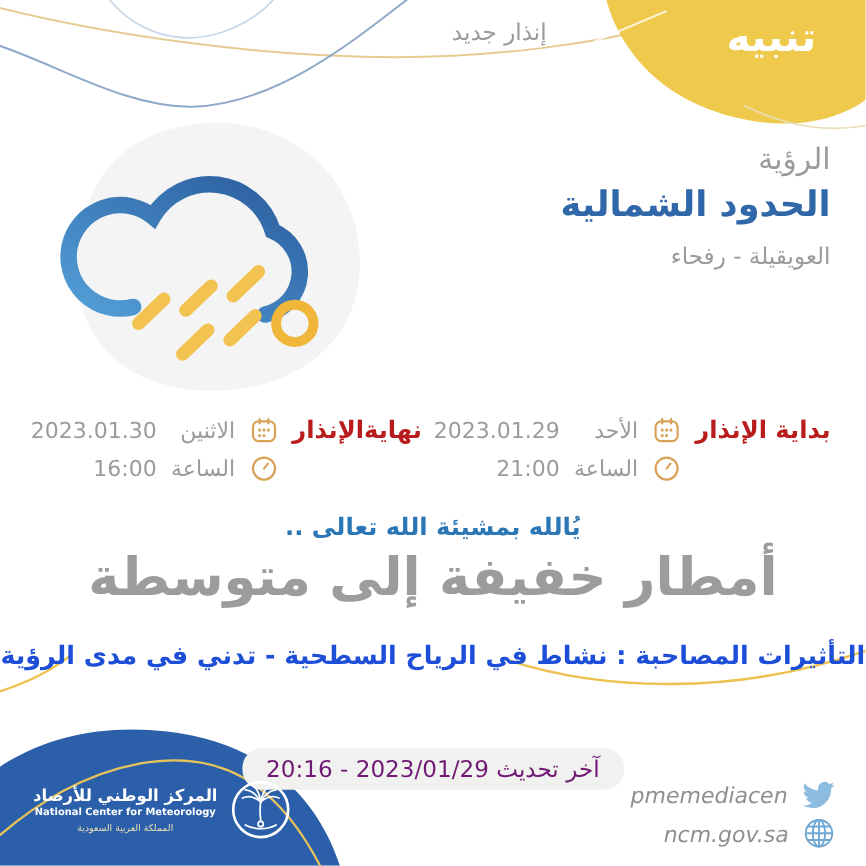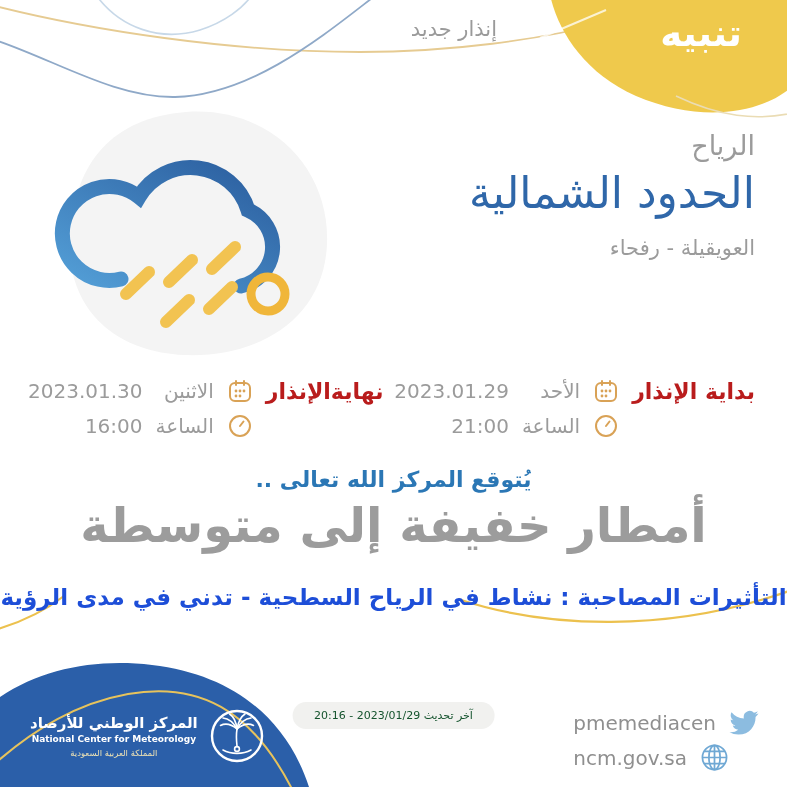--- a/index.html
+++ b/index.html
@@ -18,21 +18,21 @@
   .new-warning{
     position:absolute;top:17px;right:290px;font-size:21px;color:#9a9a9a;direction:rtl;z-index:2;
   }
 
   
   .weather-wrap{position:absolute;top:104px;left:36px;z-index:2;}
 
   
   .region{position:absolute;top:130px;right:32px;text-align:right;direction:rtl;z-index:2;}
   .region-kicker{font-size:27px;color:#9b9b9b;line-height:1.15;}
-  .region-name{font-size:44px;font-weight:normal;color:#2f67a9;line-height:1.25;margin-top:4px;}
+  .region-name{font-size:32px;font-weight:bold;color:#2f67a9;line-height:1.25;margin-top:4px;}
   .region-areas{font-size:21px;color:#9b9b9b;margin-top:16px;}
 
   
   .time-group{
     display:grid;grid-template-columns:auto auto auto auto;
     column-gap:13px;row-gap:9px;align-items:center;direction:rtl;justify-items:start;z-index:2;
   }
   .time-start{position:absolute;top:378px;right:32px;}
   .time-end{position:absolute;top:378px;left:28px;}
   .time-label{font-size:22px;font-weight:bold;color:#b91c1c;}
@@ -43,36 +43,36 @@
   
   .intro{position:absolute;top:467px;left:0;width:100%;text-align:center;
     font-size:22px;font-weight:600;color:#2b77b5;direction:rtl;z-index:2;}
   .phenomenon{position:absolute;top:497px;left:0;width:100%;text-align:center;
     font-size:48px;font-weight:bold;color:#9c9c9c;direction:rtl;z-index:2;}
   .effects{position:absolute;top:584px;left:0;width:100%;text-align:center;
     font-size:23px;font-weight:bold;color:#1d4ed8;direction:rtl;z-index:2;}
 
   
   .pill{
-    position:absolute;top:702px;left:50%;transform:translateX(-50%);
+    position:absolute;top:680px;left:50%;transform:translateX(-50%);
     background:#f1f1ef;border-radius:18px;padding:7px 22px;
-    font-size:11px;color:#14532d;direction:rtl;white-space:nowrap;z-index:2;
+    font-size:21px;color:#701a75;direction:rtl;white-space:nowrap;z-index:2;
   }
 
   
   .logo{position:absolute;top:708px;left:30px;display:flex;direction:rtl;
     align-items:center;gap:11px;z-index:3;}
   .logo-text{text-align:center;color:#ffffff;direction:rtl;}
   .logo-ar{font-size:15px;font-weight:bold;line-height:1.2;}
   .logo-en{font-size:9px;font-weight:bold;margin-top:2px;}
   .logo-country{font-size:8.5px;color:#ece1b4;margin-top:4px;}
 
   
   .social{position:absolute;top:710px;right:28px;display:flex;flex-direction:column;gap:7px;z-index:2;}
-  .social-row{display:flex;align-items:center;justify-content:flex-start;gap:13px;}
+  .social-row{display:flex;align-items:center;justify-content:flex-end;gap:13px;font-style:italic;}
   .social-label{font-size:20px;color:#8f8f8f;}
 </style>
 </head>
 <body>
 
 <div class="canvas">
 
   <svg class="abs" style="left:0;top:0;z-index:1;" width="787" height="787" viewBox="0 0 787 787">
 
     <path d="M 96 -5 C 120 28, 160 42, 200 30 C 225 22, 243 8, 252 -5" fill="none" stroke="#c7d8e8" stroke-width="1.6"></path>
@@ -111,21 +111,21 @@
         <path d="M 130 218 L 153 196"></path>
         <path d="M 133 178 L 156 156"></path>
         <path d="M 173 205 L 196 183"></path>
         <path d="M 176 165 L 199 143"></path>
       </g>
       <circle cx="232" cy="190" r="17" fill="none" stroke="#f0b63a" stroke-width="9"></circle>
     </svg>
   </div>
 
   <div class="region">
-    <div class="region-kicker">الرياح</div>
+    <div class="region-kicker">الرؤية</div>
     <div class="region-name">الحدود الشمالية</div>
     <div class="region-areas">العويقيلة - رفحاء</div>
   </div>
 
   <div class="time-group time-start">
     <div class="time-label">بداية الإنذار</div>
     <svg width="26" height="26" viewBox="0 0 26 26">
       <rect x="3" y="5" width="20" height="18" rx="5" fill="none" stroke="#d9a256" stroke-width="2"></rect>
       <path d="M9 3 v4 M17 3 v4" stroke="#d9a256" stroke-width="2" stroke-linecap="round"></path>
       <g fill="#d9a256">
@@ -164,21 +164,21 @@
     <div class="time-num">2023.01.30</div>
     <div class="time-spacer"></div>
     <svg width="26" height="26" viewBox="0 0 26 26">
       <circle cx="13" cy="13" r="10" fill="none" stroke="#d9a256" stroke-width="2"></circle>
       <path d="M13 13 L16.5 8.5" stroke="#d9a256" stroke-width="2" stroke-linecap="round"></path>
     </svg>
     <div class="time-hour-label">الساعة</div>
     <div class="time-num">16:00</div>
   </div>
 
-  <div class="intro">يُتوقع المركز الله تعالى ..</div>
+  <div class="intro">يُالله بمشيئة الله تعالى ..</div>
   <div class="phenomenon">أمطار خفيفة إلى متوسطة</div>
   <div class="effects">التأثيرات المصاحبة : نشاط في الرياح السطحية - تدني في مدى الرؤية</div>
 
   <div class="pill" dir="rtl">آخر تحديث 2023/01/29 - 20:16</div>
 
   <div class="logo">
     <svg width="56" height="56" viewBox="0 0 56 56">
       <circle cx="28" cy="28" r="25" fill="none" stroke="#ffffff" stroke-width="2.4"></circle>
       <g fill="none" stroke="#ffffff" stroke-width="1.6" stroke-linecap="round">
         <path d="M28 38 C 27.2 31, 27.2 26, 28 21"></path>

